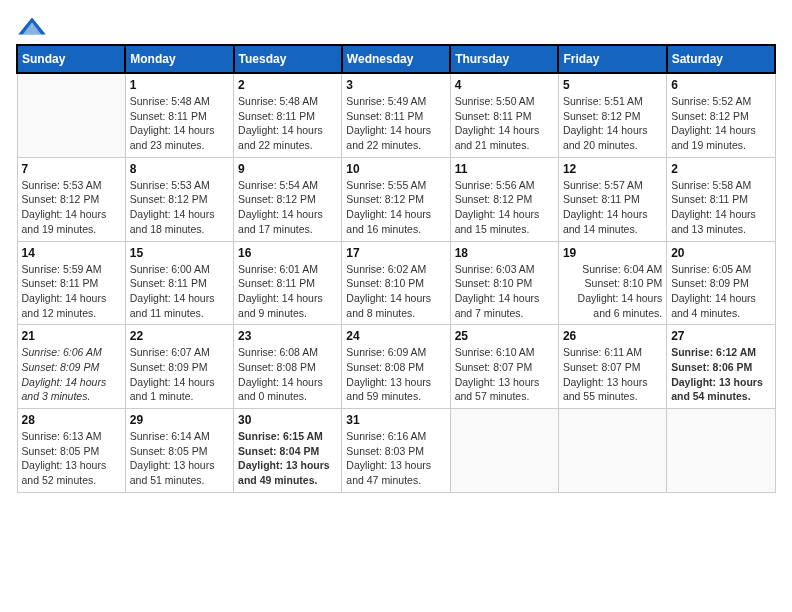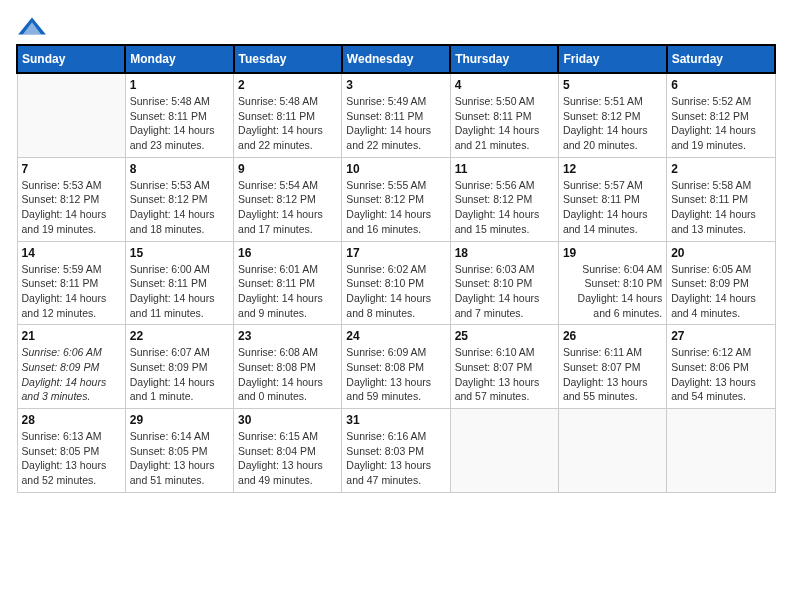--- a/index.html
+++ b/index.html
@@ -298,21 +298,21 @@
         </td>
         <td>
           <span class="day-num">26</span>
           <div class="day-info" style="white-space: pre-line;">Sunrise: 6:11 AM
 Sunset: 8:07 PM
 Daylight: 13 hours
 and 55 minutes.</div>
         </td>
         <td>
           <span class="day-num">27</span>
-          <div class="day-info" style="white-space: pre-line;">Sunrise: 6:12 AM
+          <div class="day-info" style="white-space: pre-line; font-weight: bold;">Sunrise: 6:12 AM
 Sunset: 8:06 PM
 Daylight: 13 hours
 and 54 minutes.</div>
         </td>
       </tr>
       <tr>
         <td>
           <span class="day-num">28</span>
           <div class="day-info" style="white-space: pre-line;">Sunrise: 6:13 AM
 Sunset: 8:05 PM
@@ -321,21 +321,21 @@
         </td>
         <td>
           <span class="day-num">29</span>
           <div class="day-info" style="white-space: pre-line;">Sunrise: 6:14 AM
 Sunset: 8:05 PM
 Daylight: 13 hours
 and 51 minutes.</div>
         </td>
         <td>
           <span class="day-num">30</span>
-          <div class="day-info" style="white-space: pre-line;">Sunrise: 6:15 AM
+          <div class="day-info" style="white-space: pre-line; font-weight: bold;">Sunrise: 6:15 AM
 Sunset: 8:04 PM
 Daylight: 13 hours
 and 49 minutes.</div>
         </td>
         <td>
           <span class="day-num">31</span>
           <div class="day-info" style="white-space: pre-line;">Sunrise: 6:16 AM
 Sunset: 8:03 PM
 Daylight: 13 hours
 and 47 minutes.</div>

